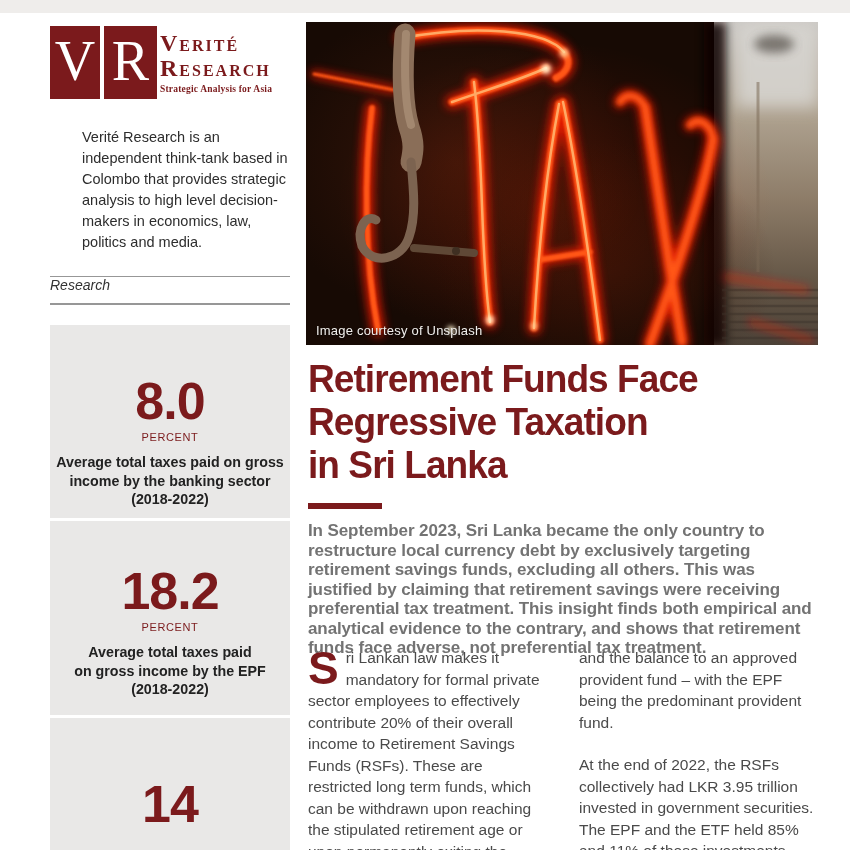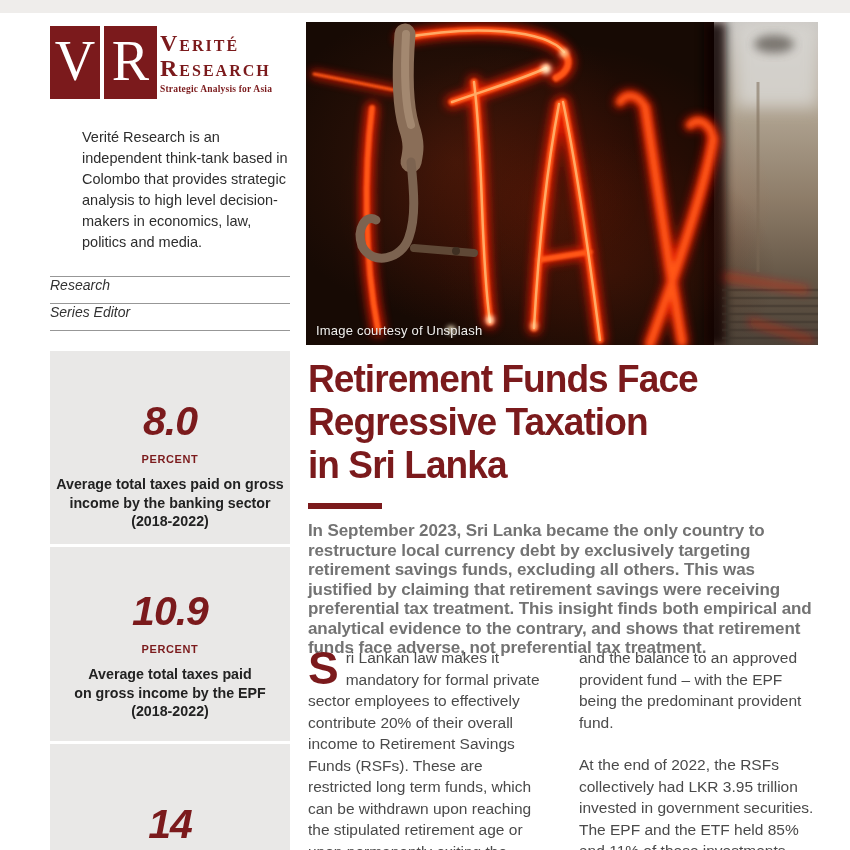--- a/index.html
+++ b/index.html
@@ -30,23 +30,23 @@
   .person-name{font-size:15px;font-weight:700;color:#1b1b1b;padding:9px 0 3px;}
   .person-role{font-size:14px;font-style:italic;color:#333;padding:0 0 10px;}
   .stats{margin-top:20px;}
   .stat-box{background:var(--color-statbox,#e9e8e7);width:240px;text-align:center;margin-bottom:3px;}
   .stat-box.s1{height:193px;padding-top:0;}
   .stat-box.s1 .stat-value{padding-top:50px;}
   .stat-box.s2{height:194px;}
   .stat-box.s2 .stat-value{padding-top:44px;}
   .stat-box.s3{height:140px;}
   .stat-box.s3 .stat-value{padding-top:60px;}
-  .stat-value{font-size:41px;font-weight:800;letter-spacing:-1px;line-height:1;
-    color:var(--color-brand,#7b1a1c);font-style:italic;}
-  .stat-unit{font-size:11px;font-weight:700;letter-spacing:.6px;margin-top:11px;
+  .stat-value{font-size:52px;font-weight:800;letter-spacing:-1px;line-height:1;
+    color:var(--color-brand,#7b1a1c);}
+  .stat-unit{font-size:11px;font-weight:400;letter-spacing:.6px;margin-top:4px;
     color:var(--color-brand,#7b1a1c);}
   .stat-label{margin-top:10px;font-size:15px;font-weight:700;color:#222;
     line-height:18.5px;transform:scaleX(.95);transform-origin:center;}
 
   
   .photo{position:absolute;left:306px;top:22px;width:512px;height:323px;overflow:hidden;
     box-shadow:inset 0 0 70px rgba(0,0,0,.5);text-align:center;}
   .photo svg{display:block;}
   .photo-caption{position:absolute;left:10px;bottom:7px;color:#f1efec;font-size:13px;
     letter-spacing:.2px;text-shadow:0 1px 2px rgba(0,0,0,.8);}
@@ -83,36 +83,35 @@
       <div class="logo-tagline">Strategic Analysis for Asia</div>
     </div>
   </div>
 
   <div class="about">Verité Research is an independent think-tank based in Colombo that provides strategic analysis to high level decision-makers in economics, law, politics and media.</div>
 
   <div class="people">
     <div class="divider"></div>
     <div class="person-role">Research</div>
     <div class="divider"></div>
-    <div class="person-role">Series Editor</div>
     <div class="divider"></div>
   </div>
 
   <div class="stats">
     <div class="stat-box s1">
       <div class="stat-value">8.0</div>
       <div class="stat-unit">PERCENT</div>
       <div class="stat-label">
         <div>Average total taxes paid on gross</div>
         <div>income by the banking sector</div>
         <div>(2018-2022)</div>
       </div>
     </div>
     <div class="stat-box s2">
-      <div class="stat-value">10.9</div>
+      <div class="stat-value">18.2</div>
       <div class="stat-unit">PERCENT</div>
       <div class="stat-label">
         <div>Average total taxes paid</div>
         <div>on gross income by the EPF</div>
         <div>(2018-2022)</div>
       </div>
     </div>
     <div class="stat-box s3">
       <div class="stat-value">14</div>
     </div>

